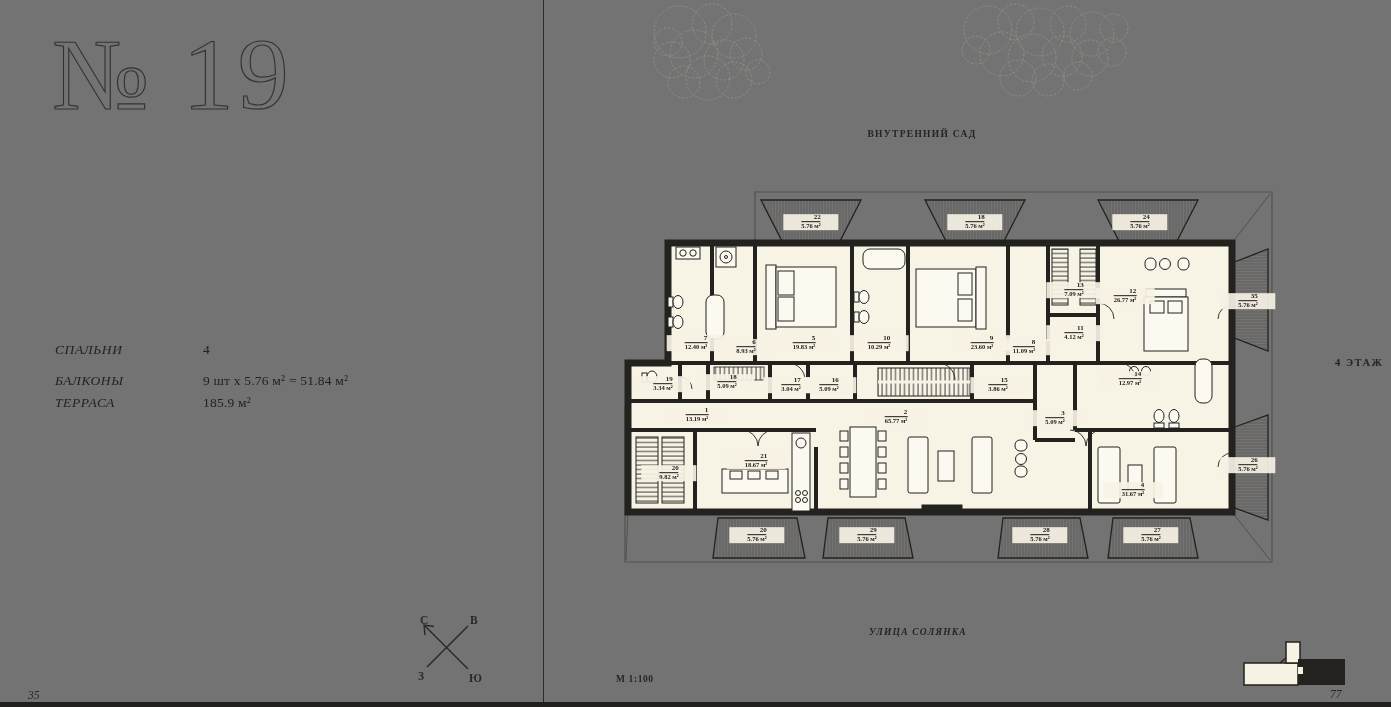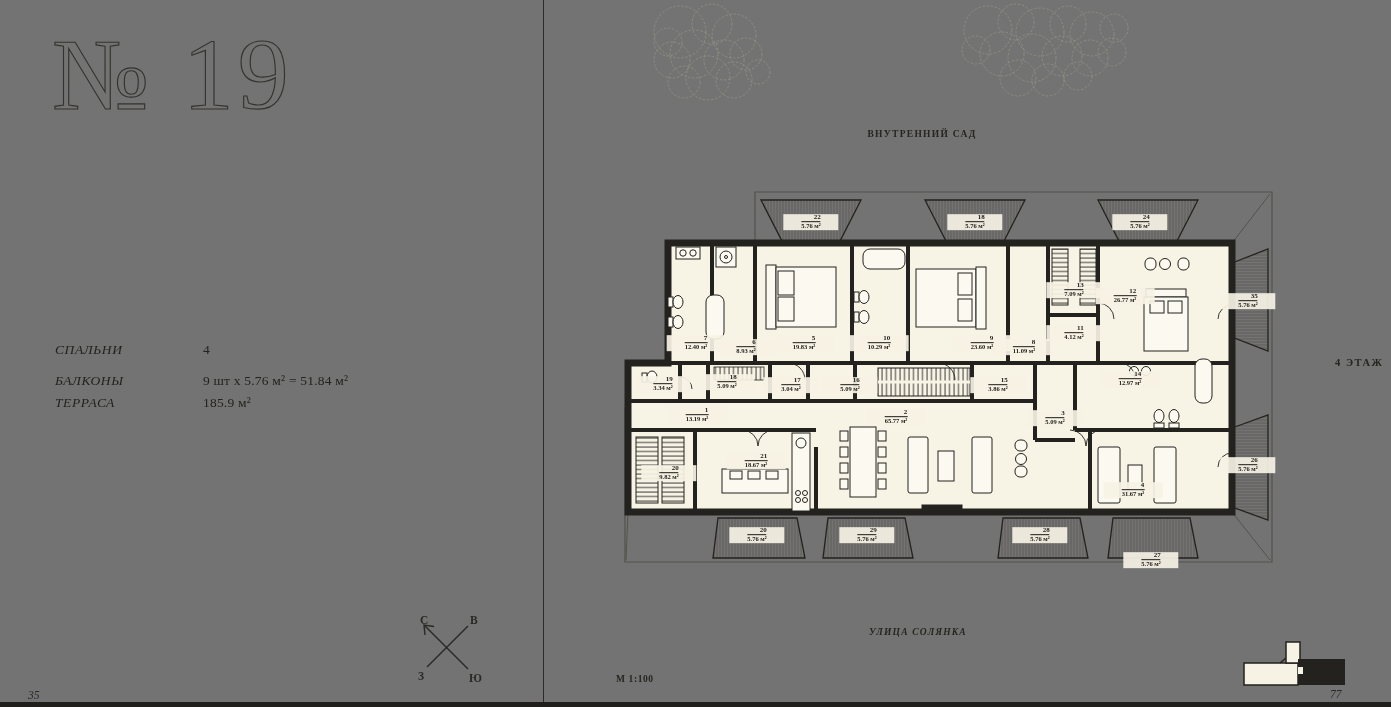--- a/index.html
+++ b/index.html
@@ -350,21 +350,21 @@
           <span class="ar">7.09 м²</span>
         </div>
         <div class="plan-label" style="left: 510px; top: 194px;">
           <span class="num">14</span>
           <span class="ar">12.97 м²</span>
         </div>
         <div class="plan-label" style="left: 378px; top: 200px;">
           <span class="num">15</span>
           <span class="ar">3.86 м²</span>
         </div>
-        <div class="plan-label" style="left: 230px; top: 200px;">
+        <div class="plan-label" style="left: 209px; top: 200px;">
           <span class="num">16</span>
           <span class="ar">5.09 м²</span>
         </div>
         <div class="plan-label" style="left: 171px; top: 200px;">
           <span class="num">17</span>
           <span class="ar">3.04 м²</span>
         </div>
         <div class="plan-label" style="left: 107px; top: 197px;">
           <span class="num">18</span>
           <span class="ar">5.09 м²</span>
@@ -394,21 +394,21 @@
           <span class="ar">5.76 м²</span>
         </div>
         <div class="plan-label" style="left: 628px; top: 116px;">
           <span class="num">35</span>
           <span class="ar">5.76 м²</span>
         </div>
         <div class="plan-label" style="left: 628px; top: 280px;">
           <span class="num">26</span>
           <span class="ar">5.76 м²</span>
         </div>
-        <div class="plan-label" style="left: 531px; top: 350px; margin-top: 25px;">
+        <div class="plan-label" style="left: 531px; top: 350px;">
           <span class="num">27</span>
           <span class="ar">5.76 м²</span>
         </div>
         <div class="plan-label" style="left: 420px; top: 350px;">
           <span class="num">28</span>
           <span class="ar">5.76 м²</span>
         </div>
         <div class="plan-label" style="left: 247px; top: 350px;">
           <span class="num">29</span>
           <span class="ar">5.76 м²</span>

